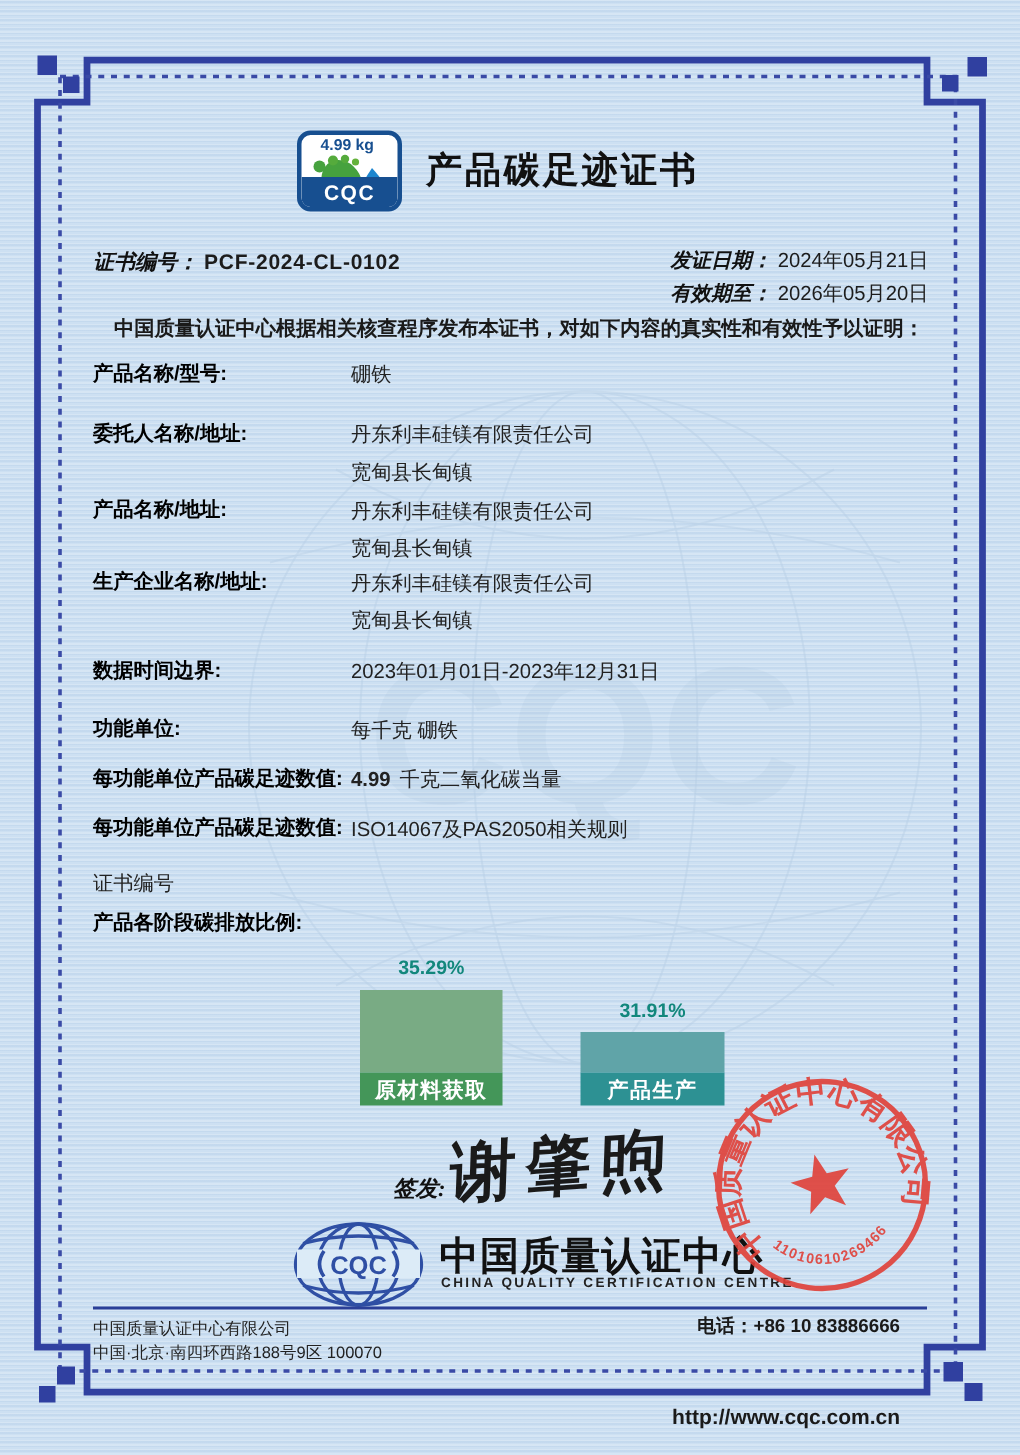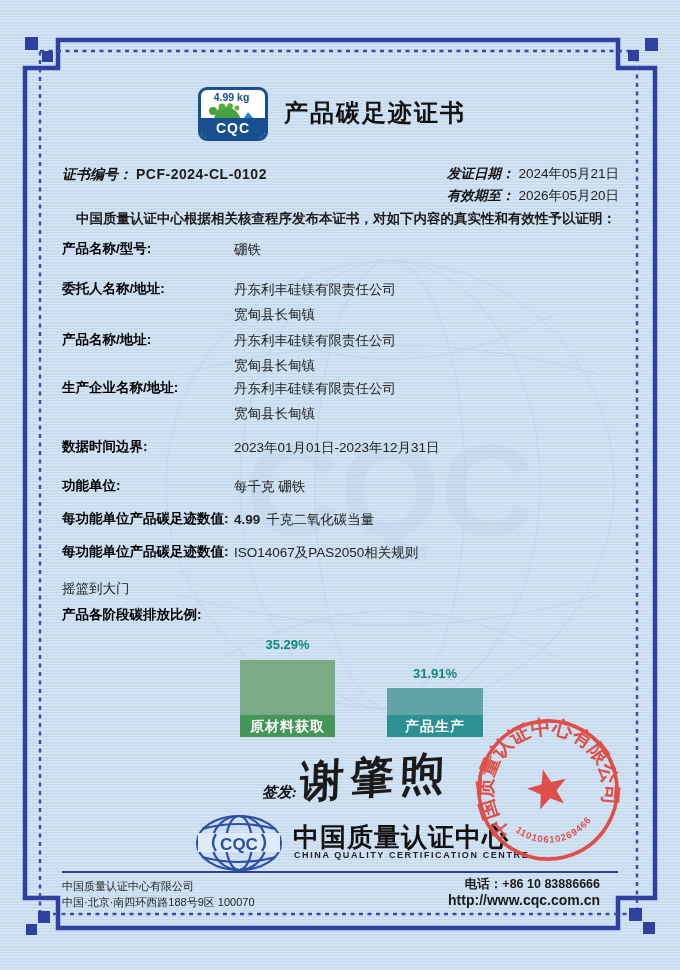--- a/index.html
+++ b/index.html
@@ -43,21 +43,21 @@
   .sig-label{left:262px;top:783px;font-size:15px;text-align:right;}
   .sig-name{left:300px;top:748px;font-size:44px;font-weight:600;color:#1a1a1a;font-family:"DejaVu Serif",serif;transform:rotate(-4deg) skewX(-6deg);letter-spacing:6px;}
   
   .org-cn{left:293px;top:820px;font-size:26px;font-weight:900;color:#111;letter-spacing:1px;}
   .org-en{left:294px;top:850px;font-size:9px;font-weight:bold;color:#222;letter-spacing:1.6px;}
   
   .footer-rule{left:62px;top:871px;width:556px;height:2px;background:#2b3f97;}
   .footer-left{left:62px;top:878px;font-size:11px;line-height:16px;color:#222;}
   .footer-right{right:80px;top:876px;text-align:right;color:#1a1a1a;}
   .footer-phone{font-size:12.5px;font-weight:600;line-height:16px;}
-  .footer-web{font-size:14px;font-weight:bold;line-height:17px;}
+  .footer-web{font-size:14px;font-weight:bold;line-height:17px;margin-top:44px;}
 </style>
 </head>
 <body>
 
 <div class="page">
 
   <svg class="abs" width="680" height="970" viewBox="0 0 680 970" style="left:0;top:0">
     <path d="M58 40 H618 V68 H655 V898 H618 V928 H58 V898 H25 V68 H58 Z" fill="none" stroke="#3040a0" stroke-width="4.5"></path>
     <rect x="40" y="51" width="597" height="863" fill="none" stroke="#3a4aa6" stroke-width="2.4" stroke-dasharray="4 4.5"></rect>
     <g fill="#3040a0">
@@ -159,21 +159,21 @@
       </span>
   </div>
   <div class="frow" style="top:543px">
     <span class="flabel">每功能单位产品碳足迹数值:</span>
     <span class="fvalue">
         <div>ISO14067及PAS2050相关规则</div>
       </span>
   </div>
   <div class="frow" style="top:579px">
     <span class="fvalue">
-        <div>摇篮到大门</div>
+        <div>证书编号</div>
       </span>
   </div>
   <div class="frow" style="top:606px">
     <span class="flabel">产品各阶段碳排放比例:</span>
   </div>
 
   <div class="abs chart">
     <div class="bar-col" style="left:0;width:95px">
       <div class="pct">35.29%</div>
       <div class="bar" style="top:23px">

